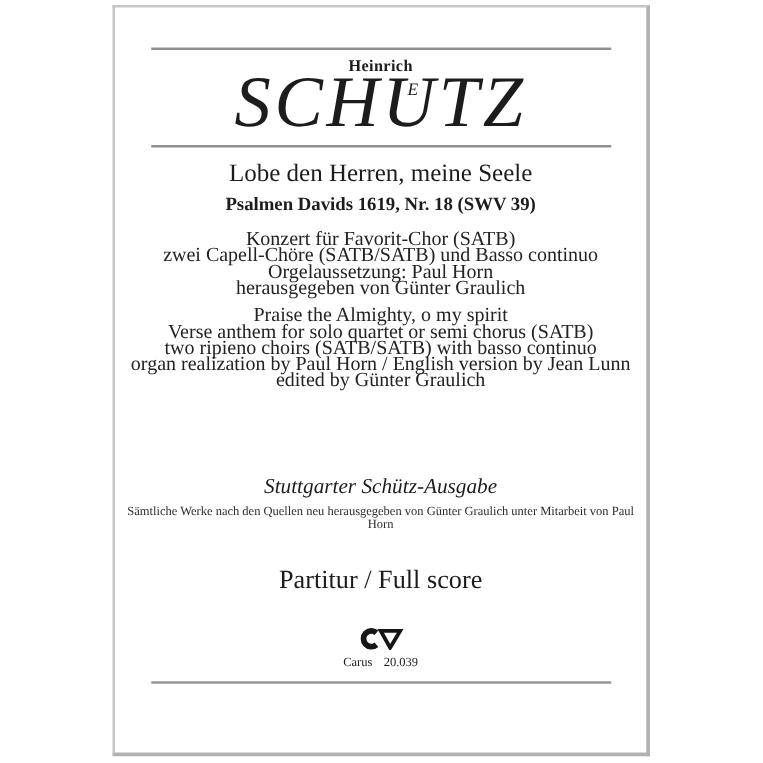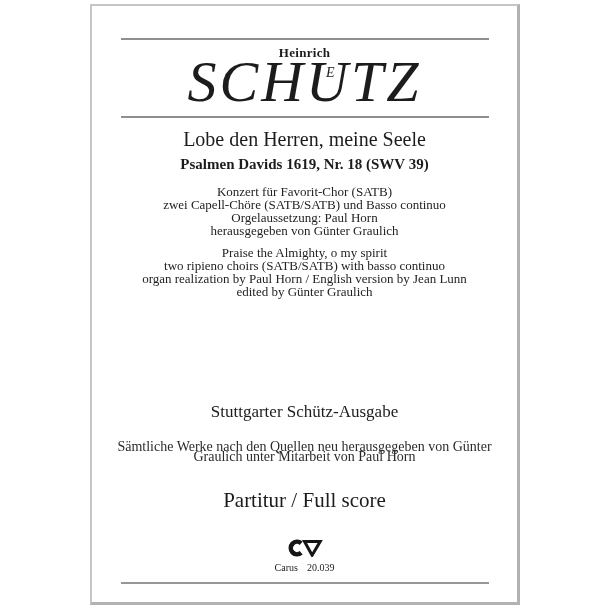--- a/index.html
+++ b/index.html
@@ -12,25 +12,25 @@
   .rule-top{margin-top:32px;}
   .rule-mid{margin-top:12px;}
   .rule-bottom{margin-top:5px;border-top-color:#979797;}
   .composer-first{margin-top:5px;font-size:13px;font-weight:bold;line-height:15px;letter-spacing:.3px;}
   .composer-last{font-size:58px;line-height:44px;height:44px;letter-spacing:3px;font-weight:normal;font-style:italic;}
   .u-wrap{position:relative;display:inline-block;}
   .e-above{position:absolute;top:8px;left:54%;transform:translateX(-50%);
            font-size:14px;letter-spacing:0;line-height:10px;}
   .work-title{margin-top:6px;font-size:20px;line-height:30px;}
   .work-subtitle{margin-top:1px;font-size:15px;font-weight:bold;line-height:18px;}
-  .desc{font-size:13px;line-height:13px;color:#232323;}
+  .desc{font-size:16px;line-height:13px;color:#232323;}
   .desc-de{margin-top:12px;}
   .desc-en{margin-top:9px;}
-  .series-title{margin-top:104px;font-size:17px;line-height:20px;}
-  .series-note{margin-top:20px;font-size:14px;line-height:10px;color:#2b2b2b;}
+  .series-title{margin-top:68px;font-size:17px;line-height:20px;font-style:italic;}
+  .series-note{margin-top:6px;font-size:10px;line-height:10px;color:#2b2b2b;}
   .format-line{margin-top:29px;font-size:21px;line-height:19px;}
   .logo-wrap{margin-top:29px;height:18px;}
   .logo-wrap svg{display:inline-block;vertical-align:top;}
   .catalog-line{margin-top:1px;font-size:10px;line-height:19px;}
   .catalog-line .num{margin-left:9px;}
 </style>
 </head>
 <body>
 
 <div class="canvas">
@@ -50,20 +50,21 @@
 
     <div class="desc desc-de">
       <div>Konzert für Favorit-Chor (SATB)</div>
       <div>zwei Capell-Chöre (SATB/SATB) und Basso continuo</div>
       <div>Orgelaussetzung: Paul Horn</div>
       <div>herausgegeben von Günter Graulich</div>
     </div>
 
     <div class="desc desc-en">
       <div>Praise the Almighty, o my spirit</div>
+      <div>Verse anthem for solo quartet or semi chorus (SATB)</div>
       <div>two ripieno choirs (SATB/SATB) with basso continuo</div>
       <div>organ realization by Paul Horn / English version by Jean Lunn</div>
       <div>edited by Günter Graulich</div>
     </div>
 
     <div class="series-title">Stuttgarter Schütz-Ausgabe</div>
 
     <div class="series-note">Sämtliche Werke nach den Quellen neu herausgegeben von Günter Graulich unter Mitarbeit von Paul Horn</div>
 
     <div class="format-line">Partitur / Full score</div>

